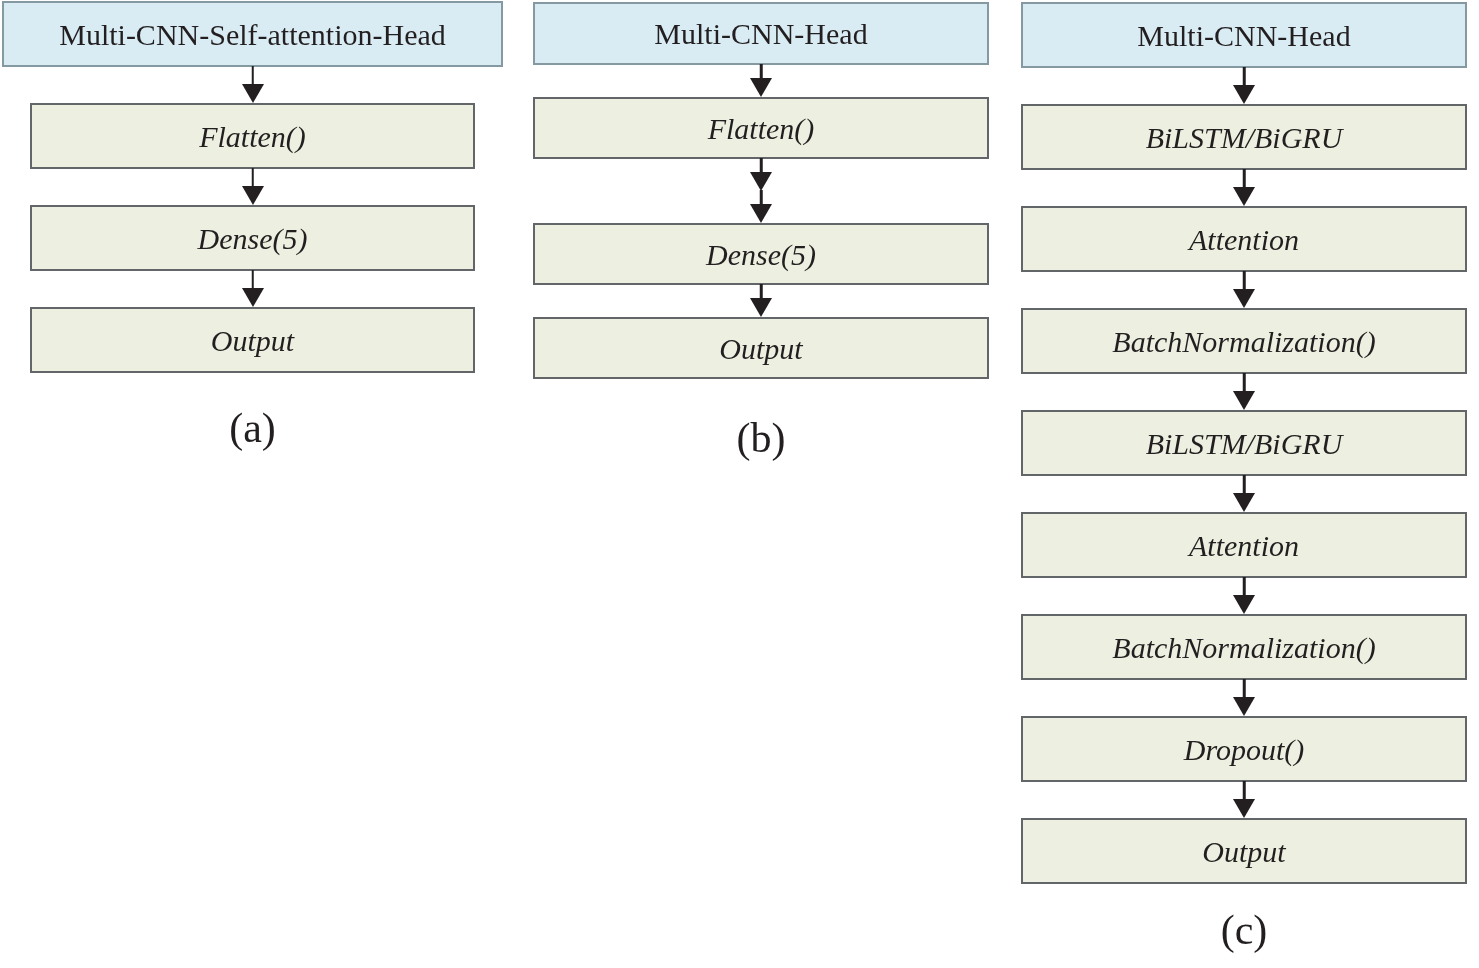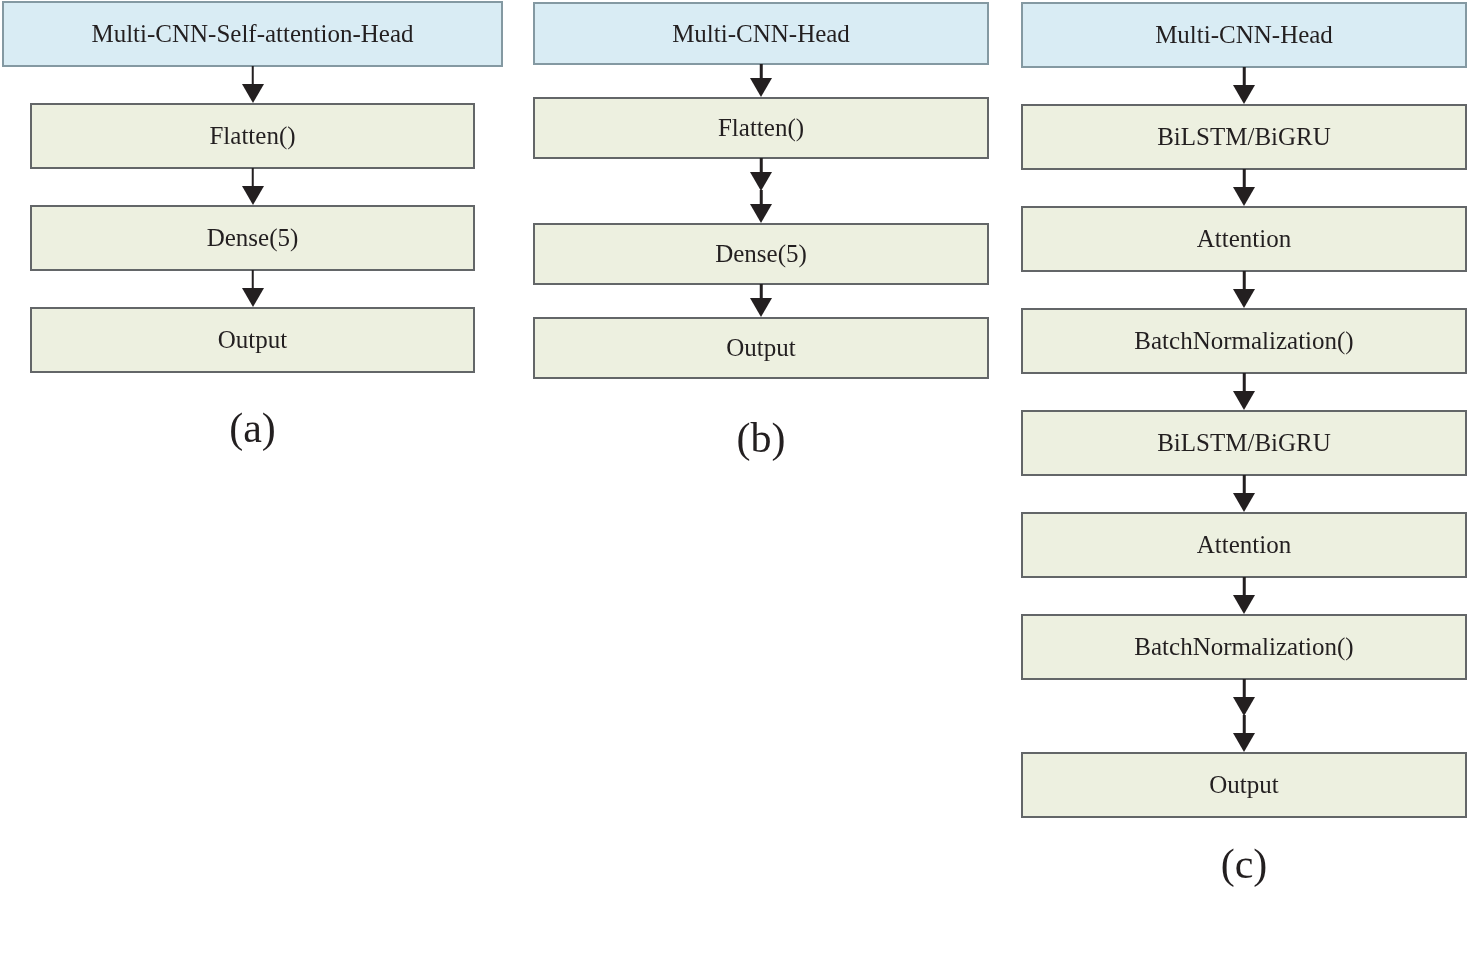--- a/index.html
+++ b/index.html
@@ -21,32 +21,33 @@
     display: flex;
     flex-direction: column;
     align-items: center;
   }
   .box {
     box-sizing: border-box;
     width: 100%;
     display: flex;
     align-items: center;
     justify-content: center;
-    font-size: 25px;
+    font-size: 30px;
     line-height: 1.1;
     text-align: center;
     white-space: nowrap;
   }
   .box.header {
     background: var(--header-fill, #d9ecf4);
     border: 2px solid var(--header-border, #8499a2);
   }
   .box.layer {
     background: var(--layer-fill, #edf0e0);
     border: 2px solid var(--layer-border, #636668);
+    font-style: italic;
   }
   
   .arrow {
     position: relative;
     width: 24px;
     flex: 0 0 auto;
   }
   .arrow .shaft {
     position: absolute;
     left: 50%;
@@ -170,20 +171,21 @@
     <div class="box layer">Attention</div>
     <div class="arrow">
         <span class="shaft"></span>
         <span class="head"></span>
       </div>
     <div class="box layer">BatchNormalization()</div>
     <div class="arrow">
         <span class="shaft"></span>
         <span class="head"></span>
       </div>
+    <div class="box layer">Dropout()</div>
     <div class="arrow">
         <span class="shaft"></span>
         <span class="head"></span>
       </div>
     <div class="box layer">Output</div>
     <div class="caption">(c)</div>
   </div>
 
 </div>
 

